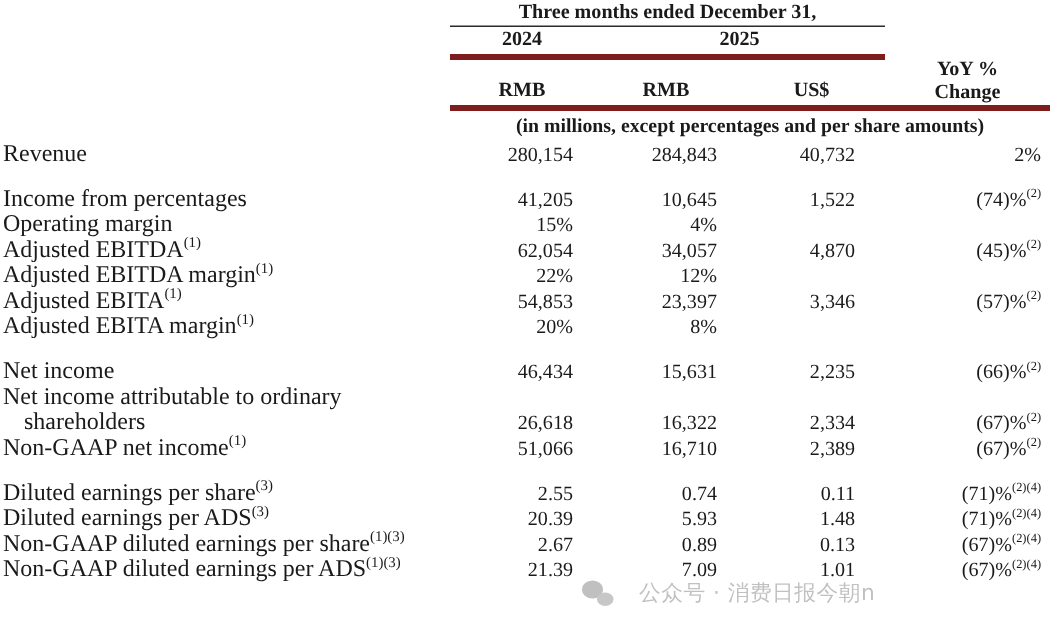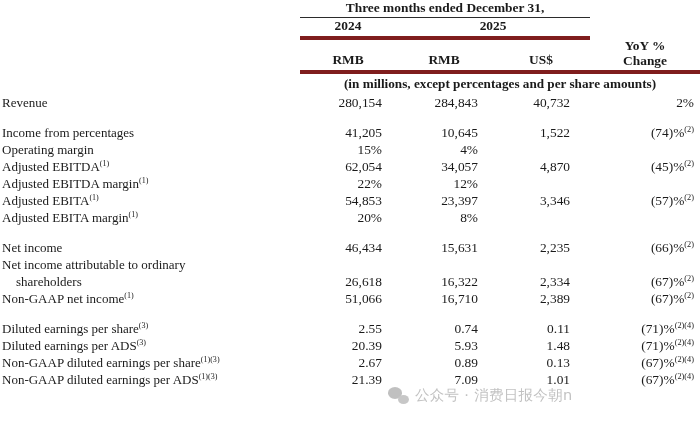--- a/index.html
+++ b/index.html
@@ -82,21 +82,21 @@
     font-family: Liberation Serif, serif;
   }
 
   
   tr.data td { height: 17px; line-height: 17px; }
   tr.gap td  { height: 13px; line-height: 13px; }
 
   .lbl {
     text-align: left;
     white-space: nowrap;
-    font-size: 13px;
+    font-size: 16px;
     padding-left: 2px;
   }
   .lbl.indent { padding-left: 16px; }
 
   .num {
     text-align: right;
     white-space: nowrap;
     font-size: 13.4px;
     padding-right: 14px;
   }
@@ -109,21 +109,21 @@
     line-height: 0;
   }
 
   
   .watermark {
     position: absolute;
     left: 388px;
     top: 386px;
     display: flex;
     align-items: center;
-    gap: 6px;
+    gap: 17px;
     opacity: 0.55;
     pointer-events: none;
     white-space: nowrap;
   }
   .wm-icon {
     width: 21px;
     height: 17px;
     position: relative;
     flex: none;
   }

